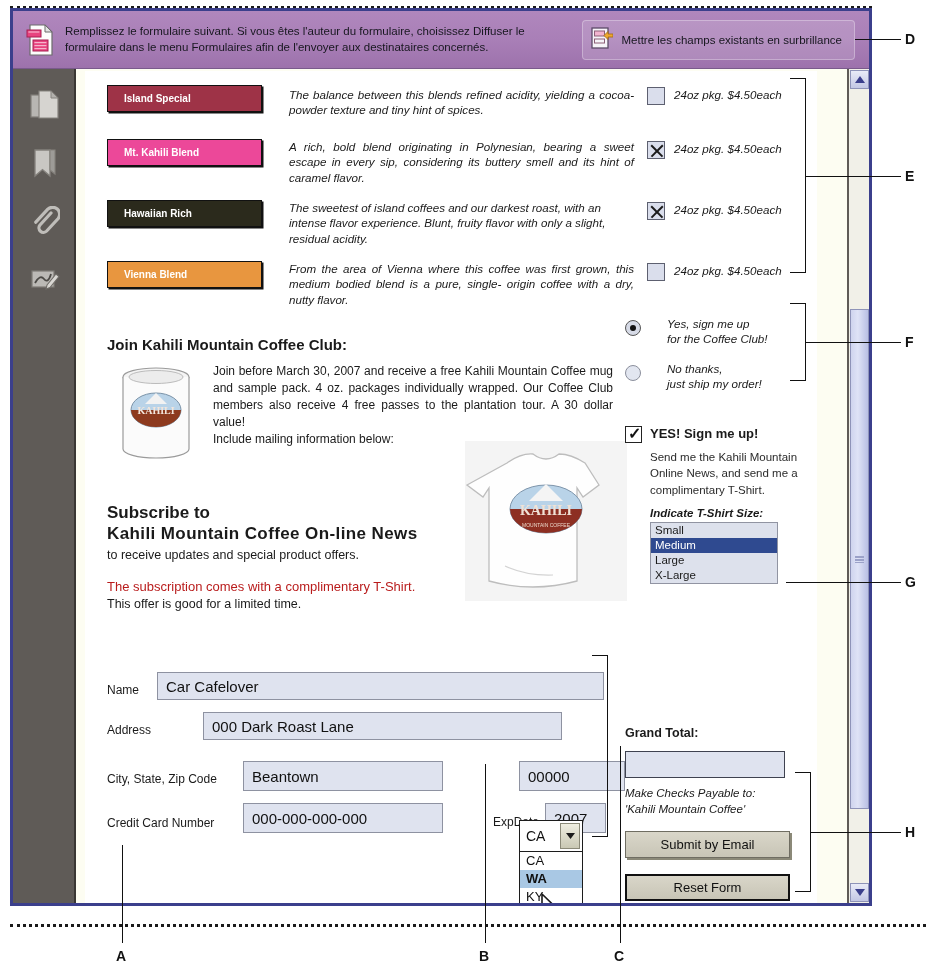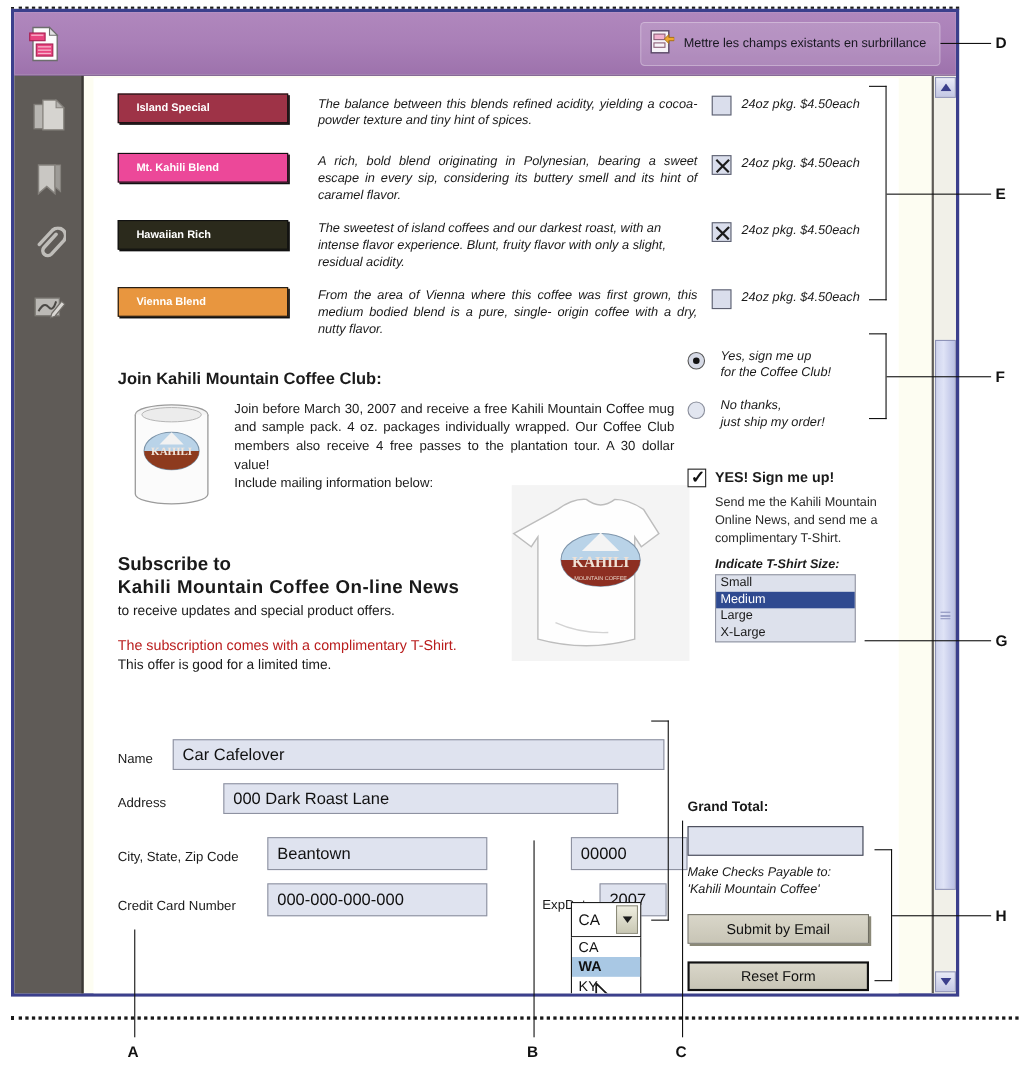--- a/index.html
+++ b/index.html
@@ -110,21 +110,21 @@
     font-size: 12px; line-height: 1.42; color: #1a1a1a; text-align: justify;
   }
   #sub-head1 { position:absolute; left:22px; top:432px; font-size:17px; font-weight:bold; color:#1a1a1a; }
   #sub-head2 { position:absolute; left:22px; top:453px; font-size:17px; font-weight:bold; color:#1a1a1a; letter-spacing:.4px; }
   #sub-sub   { position:absolute; left:22px; top:477px; font-size:12.5px; color:#1a1a1a; }
   #sub-p1    { position:absolute; left:22px; top:508px; font-size:13px; color:#b91c1c; }
   #sub-p2    { position:absolute; left:22px; top:526px; font-size:12.5px; color:#1a1a1a; }
   #tshirt    { position:absolute; left:380px; top:370px; width:162px; height:160px; }
 
   
-  .radio-row { position:absolute; left:540px; display:flex; gap:14px; align-items:flex-start; }
+  .radio-row { position:absolute; left:540px; display:flex; gap:26px; align-items:flex-start; }
   .rdo {
     width:16px; height:16px; border-radius:50%; background:#e2e6f0;
     border:1px solid #8b8f9c; flex:none; position:relative; margin-top:4px;
   }
   .rdo.sel { background:#d6dae6; border-color:#555; }
   .rdo.sel::after {
     content:''; position:absolute; left:4px; top:4px; width:6px; height:6px;
     border-radius:50%; background:#111;
   }
   .rdo-lbl { font-size:11.6px; font-style:italic; color:#1a1a1a; line-height:1.3; white-space:nowrap; }
@@ -231,20 +231,21 @@
         <path d="M5 2 h15 l7 7 v23 h-22 z" fill="#fdfdfd" stroke="#6d6d6d" stroke-width="1.2"></path>
         <path d="M20 2 v7 h7 z" fill="#e3e3e3" stroke="#6d6d6d" stroke-width="1"></path>
         <rect x="2" y="7" width="14" height="7" fill="#e8447f" stroke="#a81f52" stroke-width="1"></rect>
         <rect x="3.4" y="8.4" width="11" height="1.2" fill="#fff" opacity=".6"></rect>
         <rect x="8" y="17" width="15" height="11" fill="#e8447f" stroke="#a81f52" stroke-width="1"></rect>
         <rect x="9.4" y="19" width="12" height="1.2" fill="#fff" opacity=".6"></rect>
         <rect x="9.4" y="22" width="12" height="1.2" fill="#fff" opacity=".6"></rect>
         <rect x="9.4" y="25" width="12" height="1.2" fill="#fff" opacity=".6"></rect>
       </svg>
     </div>
+    <div id="banner-text">Remplissez le formulaire suivant. Si vous êtes l'auteur du formulaire, choisissez Diffuser le formulaire dans le menu Formulaires afin de l'envoyer aux destinataires concernés.</div>
 
     <div id="highlight-btn">
       <span>
         <svg width="22" height="24" viewBox="0 0 22 24">
           <rect x="1" y="2" width="16" height="20" fill="#f6f3f8" stroke="#5c4a68" stroke-width="1.3"></rect>
           <rect x="3.5" y="5" width="10" height="5" fill="#f2b3cf" stroke="#8c5f77" stroke-width="1"></rect>
           <rect x="3.5" y="13" width="10" height="4" fill="#f6f3f8" stroke="#8c5f77" stroke-width="1"></rect>
           <path d="M22 8 l-5 0 0 -2.5 -4 4 4 4 0 -2.5 5 0 z" fill="#f0a82e" stroke="#a87016" stroke-width=".9"></path>
         </svg>
       </span>

